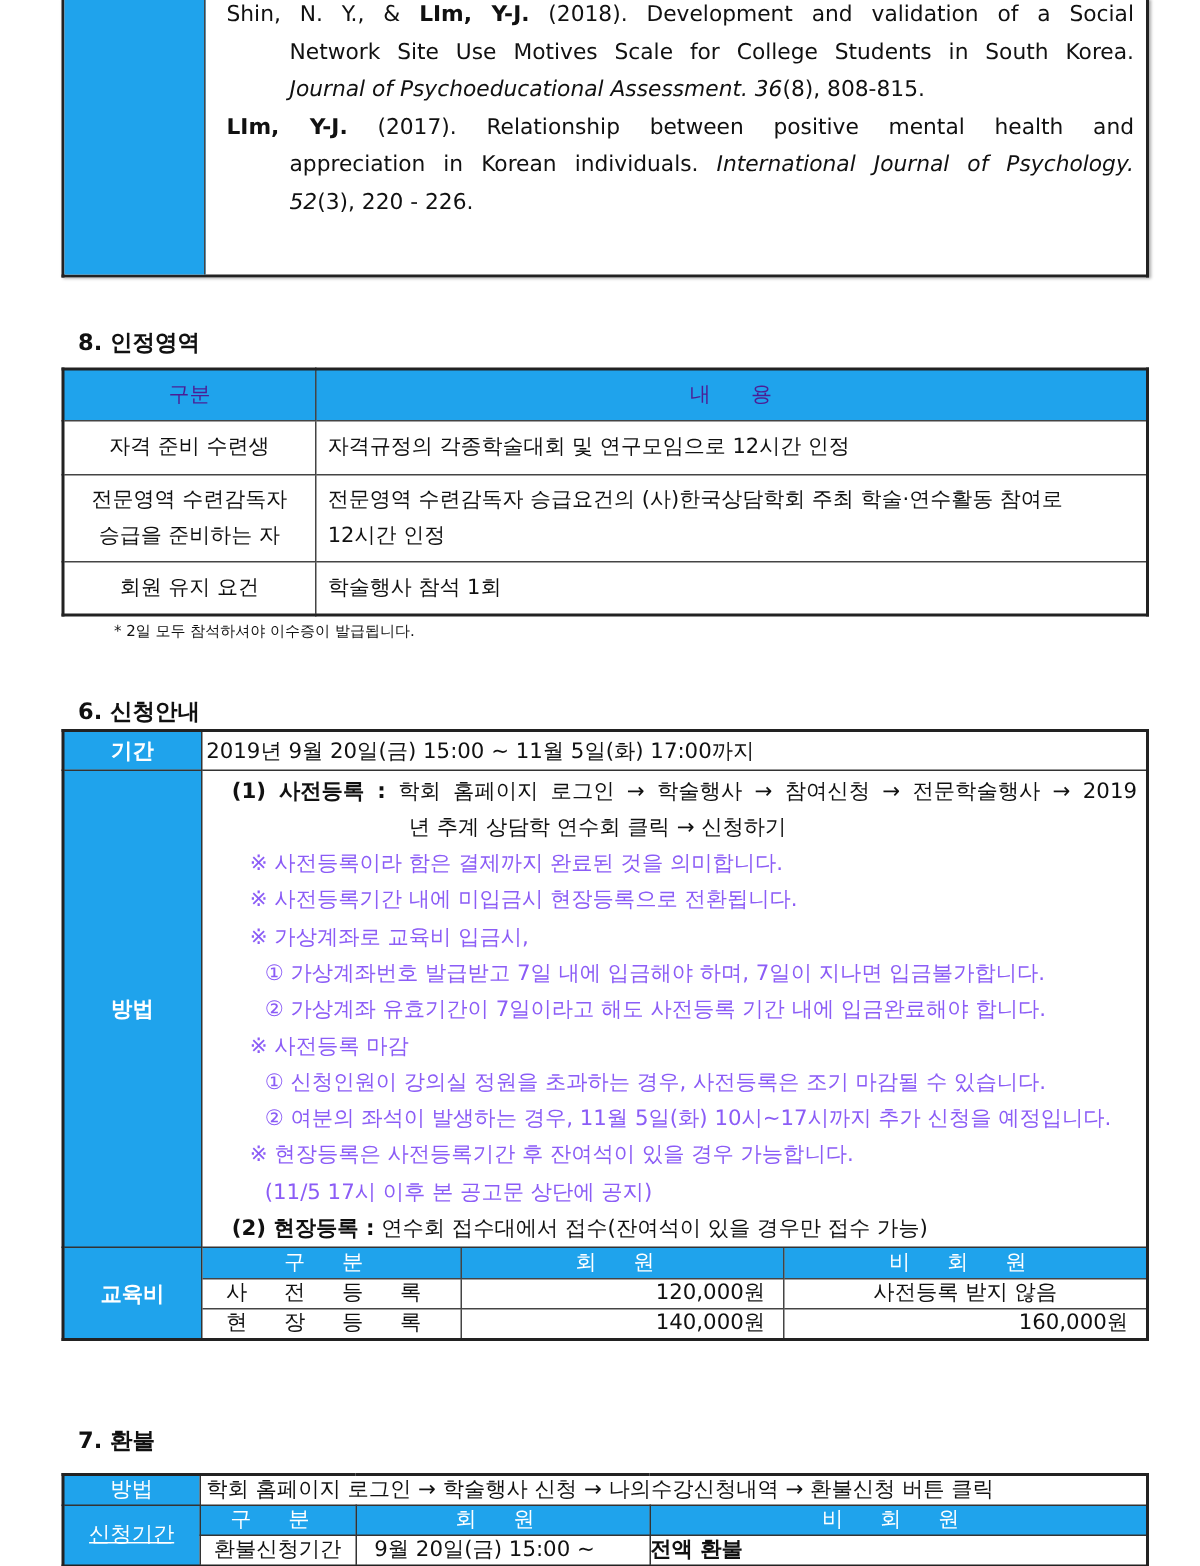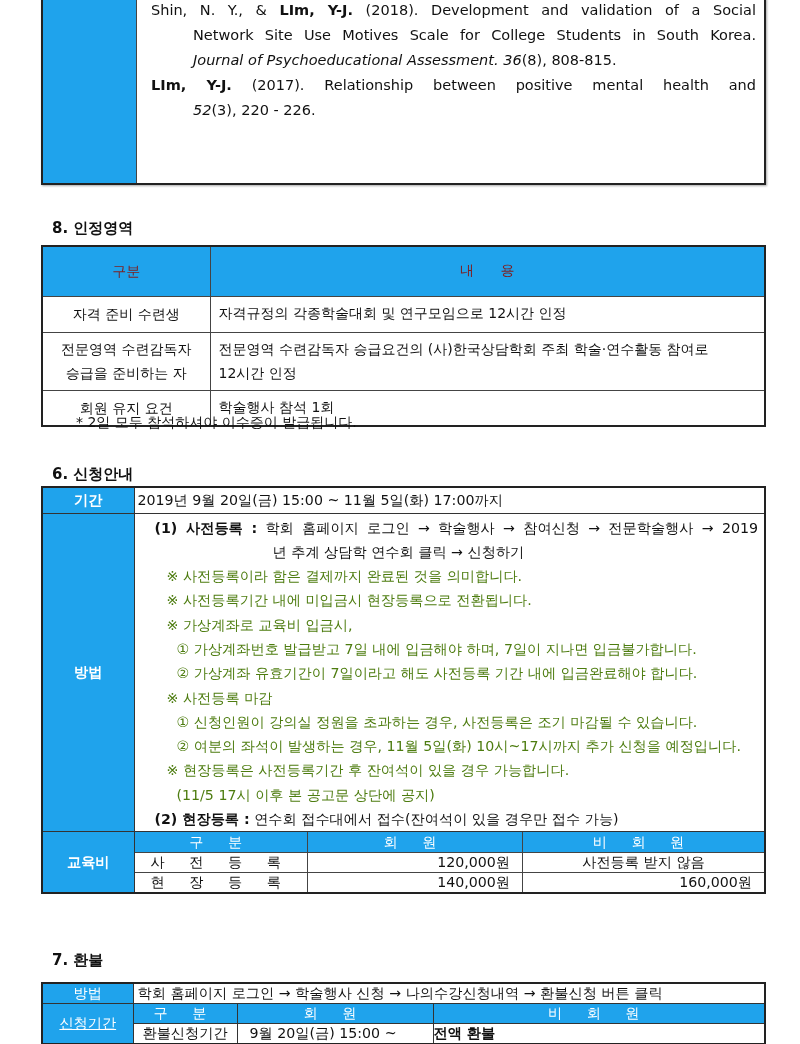--- a/index.html
+++ b/index.html
@@ -10,31 +10,31 @@
   .ref-left { position: absolute; left: 0; top: 0; width: 94px; height: 100%; background: #1fa3ec; border-right: 1px solid #444; }
   .ref-body { position: absolute; left: 108px; top: 0; right: 8px; font-size: 14.5px; line-height: 25px; }
   .ref-entry { text-align: justify; }
   .ref-entry .indent { padding-left: 42px; }
   .b { font-weight: bold; }
   .i { font-style: italic; }
   .sec-title { font-weight: bold; font-size: 15px; }
   table { border-collapse: collapse; }
   .t5 { left: 41px; top: 245px; width: 725px; font-size: 14px; }
   .t5 td, .t5 th { border: 1px solid #444; height: 36px; padding: 0 8px; }
-  .t5 th { background: #1fa3ec; color: #7f1d1d; font-weight: normal; height: 50px; }
+  .t5 th { background: #1fa3ec; color: #4c1d95; font-weight: normal; height: 34px; }
   .t5 .c1 { text-align: center; width: 168px; line-height: 24px; }
   .t5 .tall { height: 58px; line-height: 24px; }
   .t5 { border: 2px solid #222; }
-  .note { font-size: 14px; }
+  .note { font-size: 10px; }
   .t6 { left: 41px; top: 486px; width: 725px; border: 2px solid #222; font-size: 14.2px; }
   .t6 > tbody > tr > td { border: 1px solid #333; }
   .t6 .lbl { width: 92px; background: #1fa3ec; color: #fff; text-align: center; font-weight: bold; }
   .t6 .period { height: 26px; padding-left: 3px; }
   .method { padding: 2px 6px 0 20px; line-height: 24.3px; }
-  .red { color: #4d7c0f; }
+  .red { color: #8b5cf6; }
   .method .l1 { padding-left: 12px; }
   .method .l2 { padding-left: 22px; }
   .method .cont { padding-left: 118px; }
   .fee td { border: 1px solid #444; height: 20px; line-height: 19px; }
   .fee .hd td { background: #1fa3ec; color: #fff; text-align: center; letter-spacing: 10px; }
   .fee .c { text-align: center; letter-spacing: 10px; }
   .fee .r { text-align: right; padding-right: 12px; }
   .t7 { left: 41px; top: 982px; width: 725px; border: 2px solid #222; font-size: 14.2px; }
   .t7 td { border: 1px solid #333; height: 20px; line-height: 19px; }
   .t7 .lbl { background: #1fa3ec; color: #fff; text-align: center; }
@@ -50,20 +50,21 @@
       <div style="text-align:justify;text-align-last:justify;">
         <span>Shin, N. Y., &amp; </span><span class="b">LIm, Y-J.</span><span> (2018). Development and validation of a Social</span>
       </div>
       <div class="indent" style="text-align:justify;text-align-last:justify;">Network Site Use Motives Scale for College Students in South Korea.</div>
       <div class="indent"><span class="i">Journal of Psychoeducational Assessment. 36</span><span>(8), 808-815.</span></div>
     </div>
     <div class="ref-entry">
       <div style="text-align:justify;text-align-last:justify;">
         <span class="b">LIm, Y-J.</span><span> (2017). Relationship between positive mental health and</span>
       </div>
+      <div class="indent" style="text-align:justify;text-align-last:justify;"><span>appreciation in Korean individuals. </span><span class="i">International Journal of Psychology.</span></div>
       <div class="indent"><span class="i">52</span><span>(3), 220 - 226.</span></div>
     </div>
   </div>
 </div>
 
 <div class="abs sec-title" style="left:52px; top:219px;">8. 인정영역</div>
 <table class="abs t5">
   <tbody>
       <tr>
     <th class="c1">구분</th>

